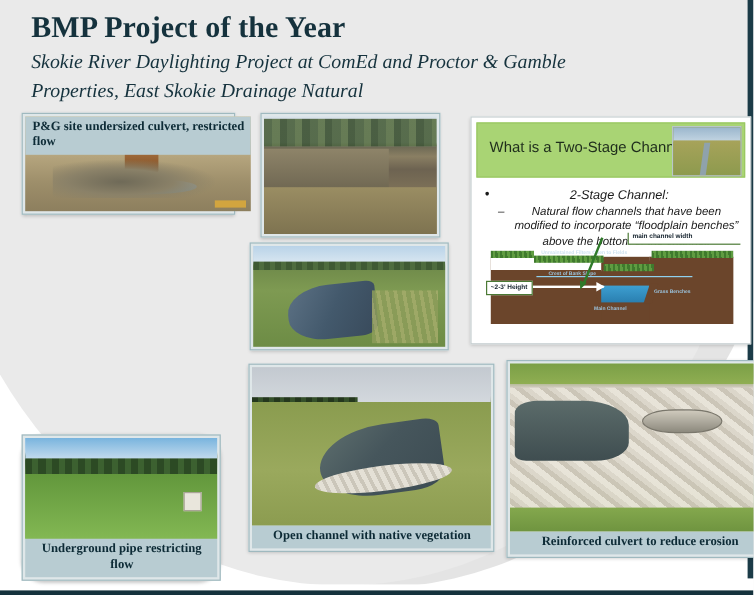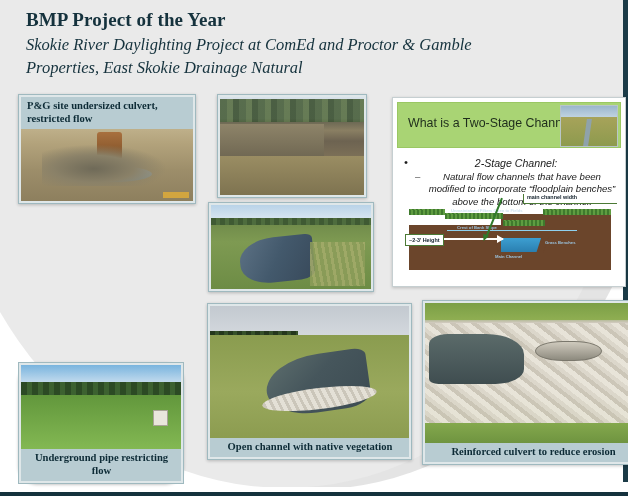--- a/index.html
+++ b/index.html
@@ -15,21 +15,21 @@
   .edge-bottom-white{position:absolute;left:0;bottom:4px;width:628px;height:5px;background:#fff;}
 
   
   .bg-arc{position:absolute;left:-40px;top:-330px;width:700px;height:820px;
           border-radius:50%;background:#e3e3e3;opacity:.95;}
   .bg-arc-2{position:absolute;left:-60px;top:-318px;width:690px;height:806px;
           border-radius:50%;background:#eaeaea;}
 
   
   .title-wrap{position:absolute;left:26px;top:8px;width:520px;z-index:6;}
-  .title{font-size:19px;font-weight:bold;color:#15323d;letter-spacing:.1px;
+  .title{font-size:25px;font-weight:bold;color:#15323d;letter-spacing:.1px;
          line-height:1.25;margin:0 0 1px 0;}
   .subtitle{font-size:16.5px;font-style:italic;color:#15323d;line-height:1.42;margin:0;}
 
   
   .card{position:absolute;z-index:5;background:#ffffff;
         box-shadow:0 1px 3px rgba(0,0,0,.22);}
   .card .frame{border:1px solid #9fb9bf;background:#dfe7e9;padding:2px;}
   .photo{position:relative;width:100%;overflow:hidden;background:#7d8a6a;}
   .cap{background:#b8ccd2;color:#0d2b36;font-weight:bold;font-size:10.6px;
        line-height:1.22;padding:3px 5px 3px 6px;}
@@ -187,21 +187,21 @@
   <div class="bg-arc-2"></div>
 
   <div class="title-wrap">
     <div class="title">BMP Project of the Year</div>
     <div class="subtitle">Skokie River Daylighting Project  at ComEd  and Proctor &amp; Gamble</div>
     <div class="subtitle">Properties, East Skokie Drainage Natural</div>
   </div>
 
   <div class="card" style="left:18px;top:94px;width:178px;">
     <div class="frame">
-      <div class="photo ph-culvert" style="height:104px;">
+      <div class="photo ph-culvert" style="height:79px;padding-left:16px;">
         <div class="cap on-top">P&amp;G site undersized culvert, restricted flow</div>
         <div class="pipe"></div>
         <div class="water"></div>
         <div class="stamp"></div>
       </div>
     </div>
   </div>
 
   <div class="card" style="left:217px;top:94px;width:150px;">
     <div class="frame">

